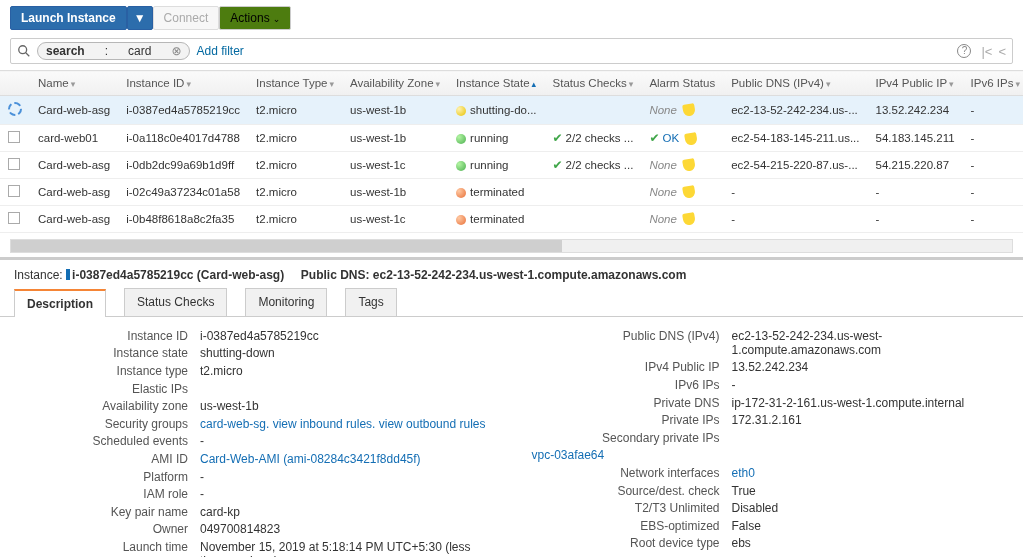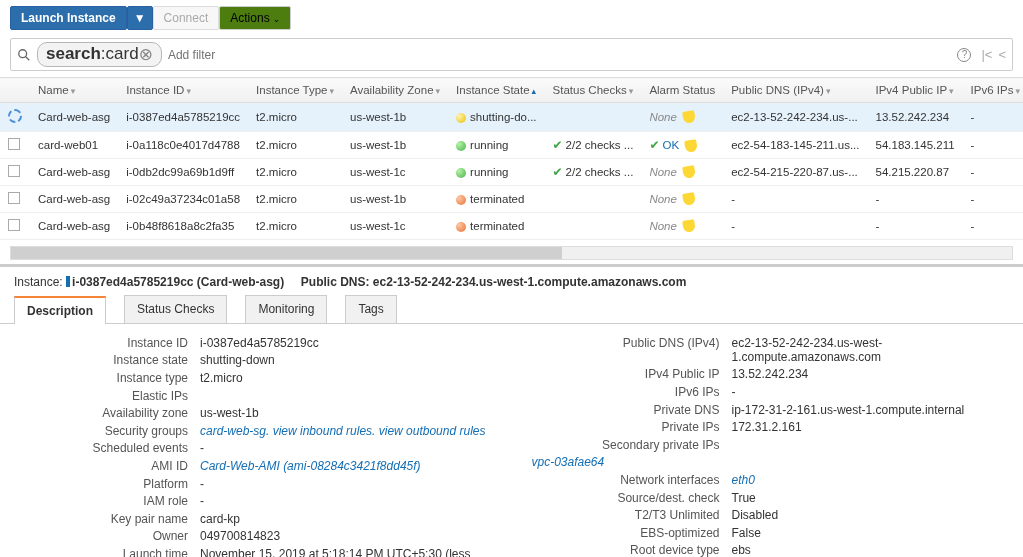--- a/index.html
+++ b/index.html
@@ -7,23 +7,23 @@
   
   .toolbar { padding: 6px 10px; display: flex; align-items: center; }
   .btn { padding: 4px 10px; border: 1px solid #ccc; background: #4d7c0f; border-radius: 2px; font-size: 12px; cursor: pointer; }
   .btn-primary { background: #2c6dac; color: #fff; border-color: #2960a3; font-weight: 700; }
   .btn-primary-caret { background: #2c6dac; color: #fff; border-color: #2960a3; padding: 4px 6px; }
   .btn-disabled { color: #aaa; background: #f7f7f7; border-color: #ddd; cursor: default; }
   .caret-down { font-size: 9px; margin-left: 3px; }
   
   .filter-bar { margin: 2px 10px 6px; border: 1px solid #ccc; border-radius: 2px; display: flex; align-items: center; padding: 3px 6px; gap: 6px; }
   .search-icon-svg { width: 14px; height: 14px; }
-  .chip { border: 1px solid #b7b7b7; border-radius: 10px; padding: 1px 8px; font-size: 17px; background: #f3f3f3; display: inline-flex; gap: 0; }
+  .chip { border: 1px solid #b7b7b7; border-radius: 10px; padding: 1px 8px; font-size: 12px; background: #f3f3f3; display: inline-flex; gap: 20px; }
   .chip-remove { color: #888; }
-  .add-filter { color: #737373; font-size: 12px; }
+  .add-filter { color: #0369a1; font-size: 12px; }
   .help-icon { margin-left: auto; margin-right: 4px; width: 14px; height: 14px; border-radius: 50%; border: 1px solid #888; color: #888; font-size: 10px; text-align: center; line-height: 12px; }
   .nav-arrows { display: flex; gap: 6px; color: #aaa; font-size: 13px; }
   
   table.instances { width: 100%; border-collapse: collapse; font-size: 11.5px; }
   table.instances th { text-align: left; font-weight: 400; color: #555; padding: 6px 8px; border-top: 1px solid #ddd; border-bottom: 1px solid #ddd; background: linear-gradient(#fafafa,#f0f0f0); white-space: nowrap; }
   table.instances th .sort-caret { color: #999; font-size: 9px; margin-left: 2px; }
   table.instances th.sorted .sort-caret { color: #146eb4; }
   table.instances td { padding: 6px 8px; border-bottom: 1px solid #eee; white-space: nowrap; }
   table.instances tr.selected td { background: #e6f2fb; }
   .checkbox { width: 12px; height: 12px; border: 1px solid #aaa; background: #fff; display: inline-block; }
@@ -48,21 +48,21 @@
   .tabs { display: flex; border-bottom: 1px solid #ccc; padding: 0 14px; gap: 16px; }
   .tab { padding: 6px 12px; border: 1px solid #ccc; border-bottom: none; background: #f1f1f1; font-size: 12px; cursor: pointer; margin-right: 2px; }
   .tab.active { background: #fff; border-top: 2px solid #f58536; position: relative; top: 1px; font-weight: 700; color: #333; }
   
   .details-body { display: flex; padding: 10px 20px 4px; gap: 40px; font-size: 12px; }
   .details-col { flex: 1; }
   .kv { display: flex; padding: 1.8px 0; }
   .kv .k { width: 180px; text-align: right; color: #555; padding-right: 12px; }
   .kv .v { flex: 1; color: #333; }
   .details-col.right .kv .k { width: 200px; }
-  .v .link { color: #146eb4; font-style: italic; }
+  .v .link { color: #146eb4; }
 </style>
 </head>
 <body>
 
 <div class="toolbar">
   <button class="btn btn-primary">Launch Instance</button>
   <button class="btn btn-primary-caret">▼</button>
   <button class="btn btn-disabled">Connect</button>
   <button class="btn"><span>Actions</span><span class="caret-down">⌄</span></button>
 </div>

